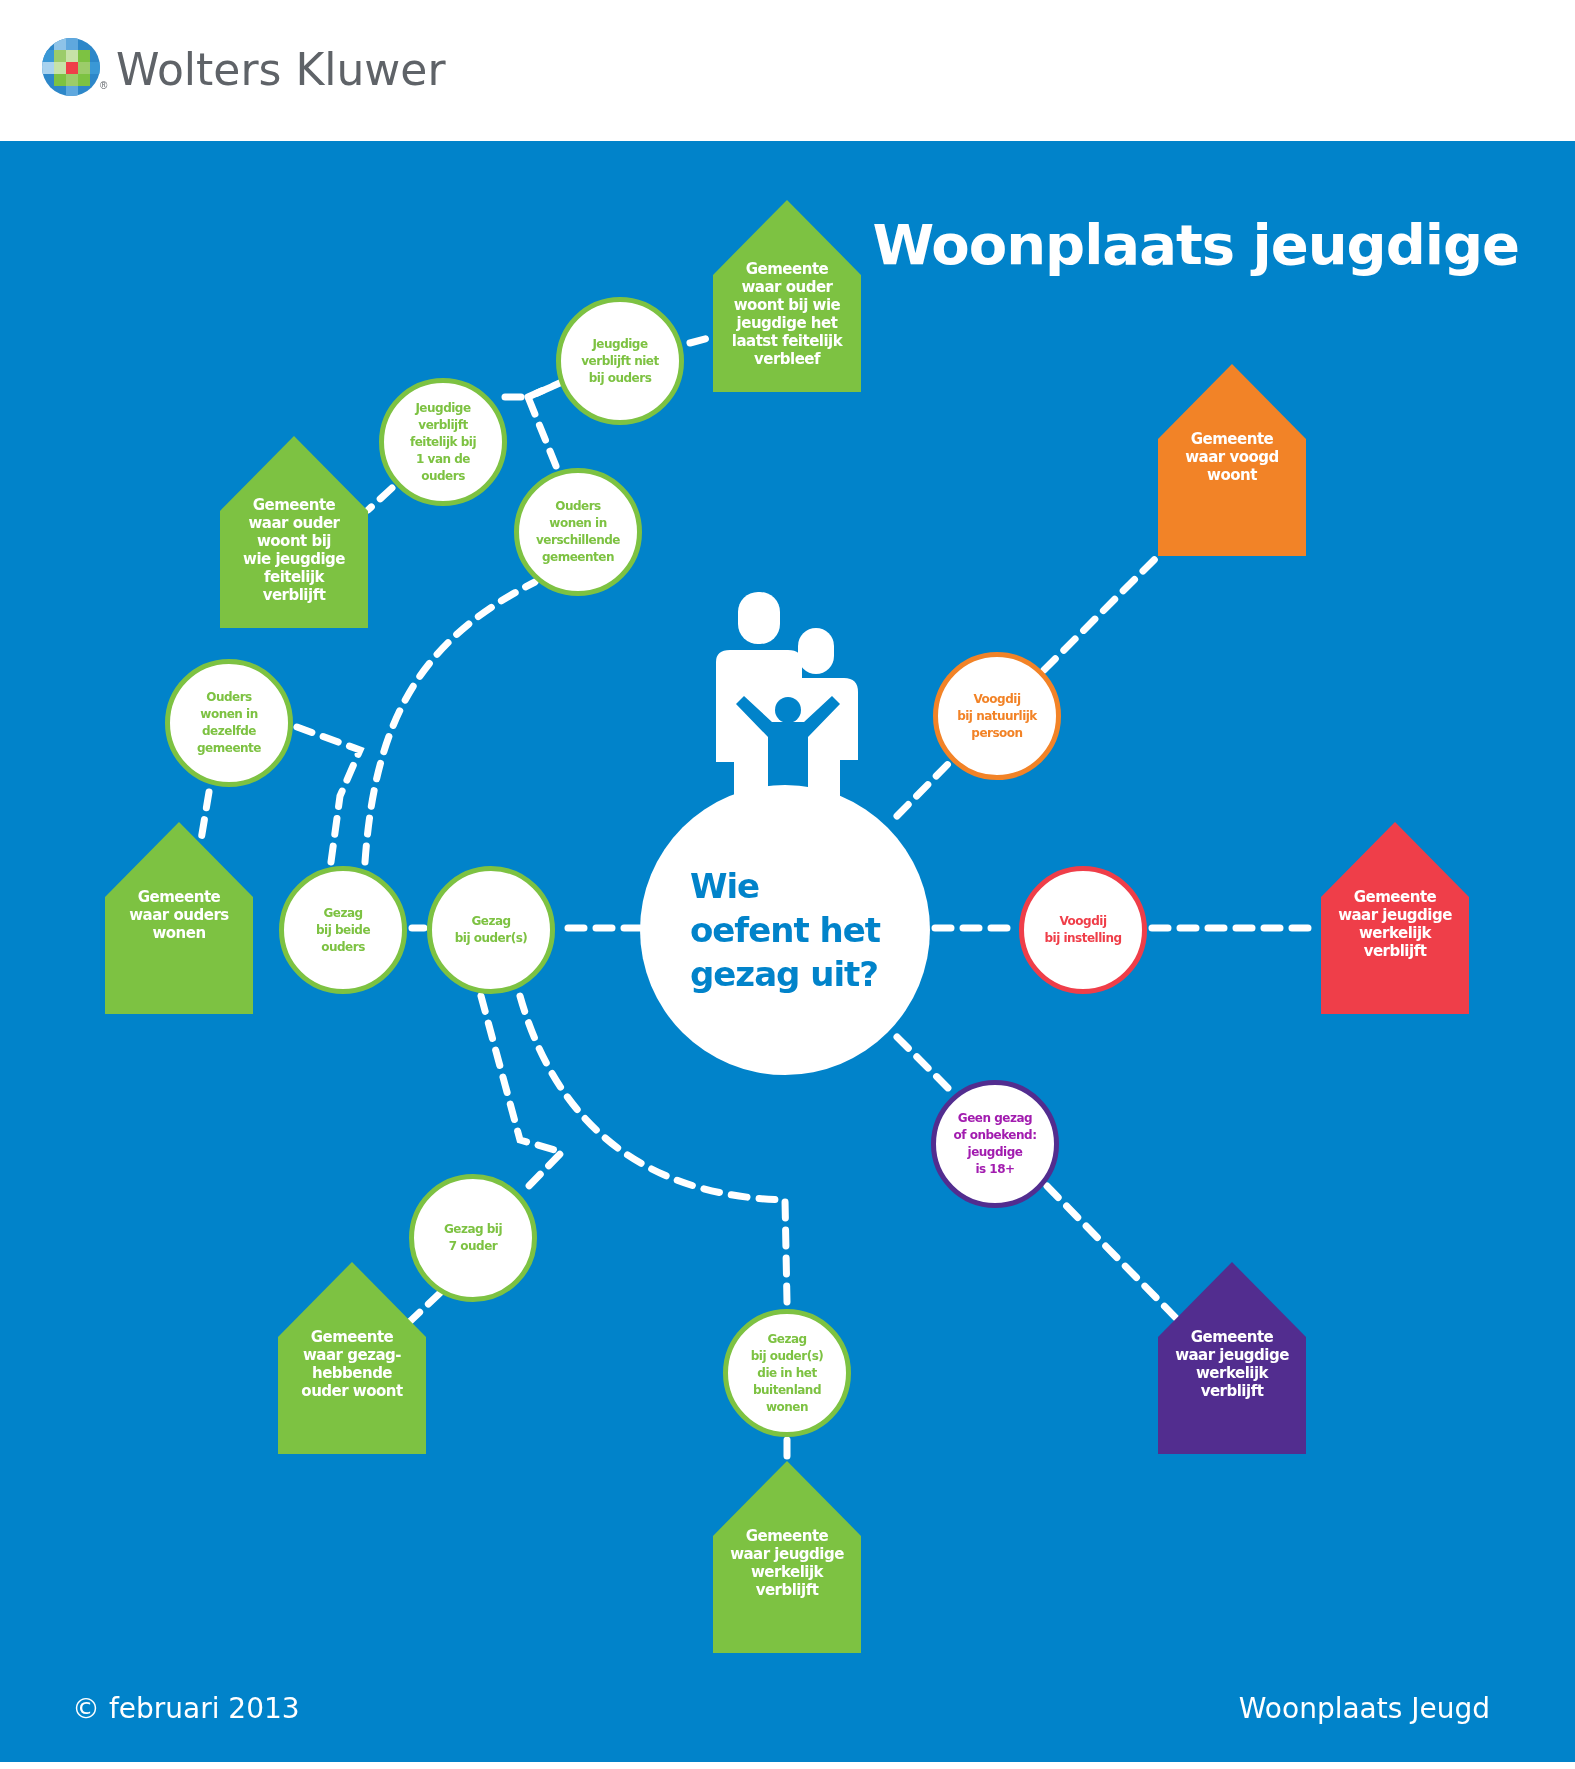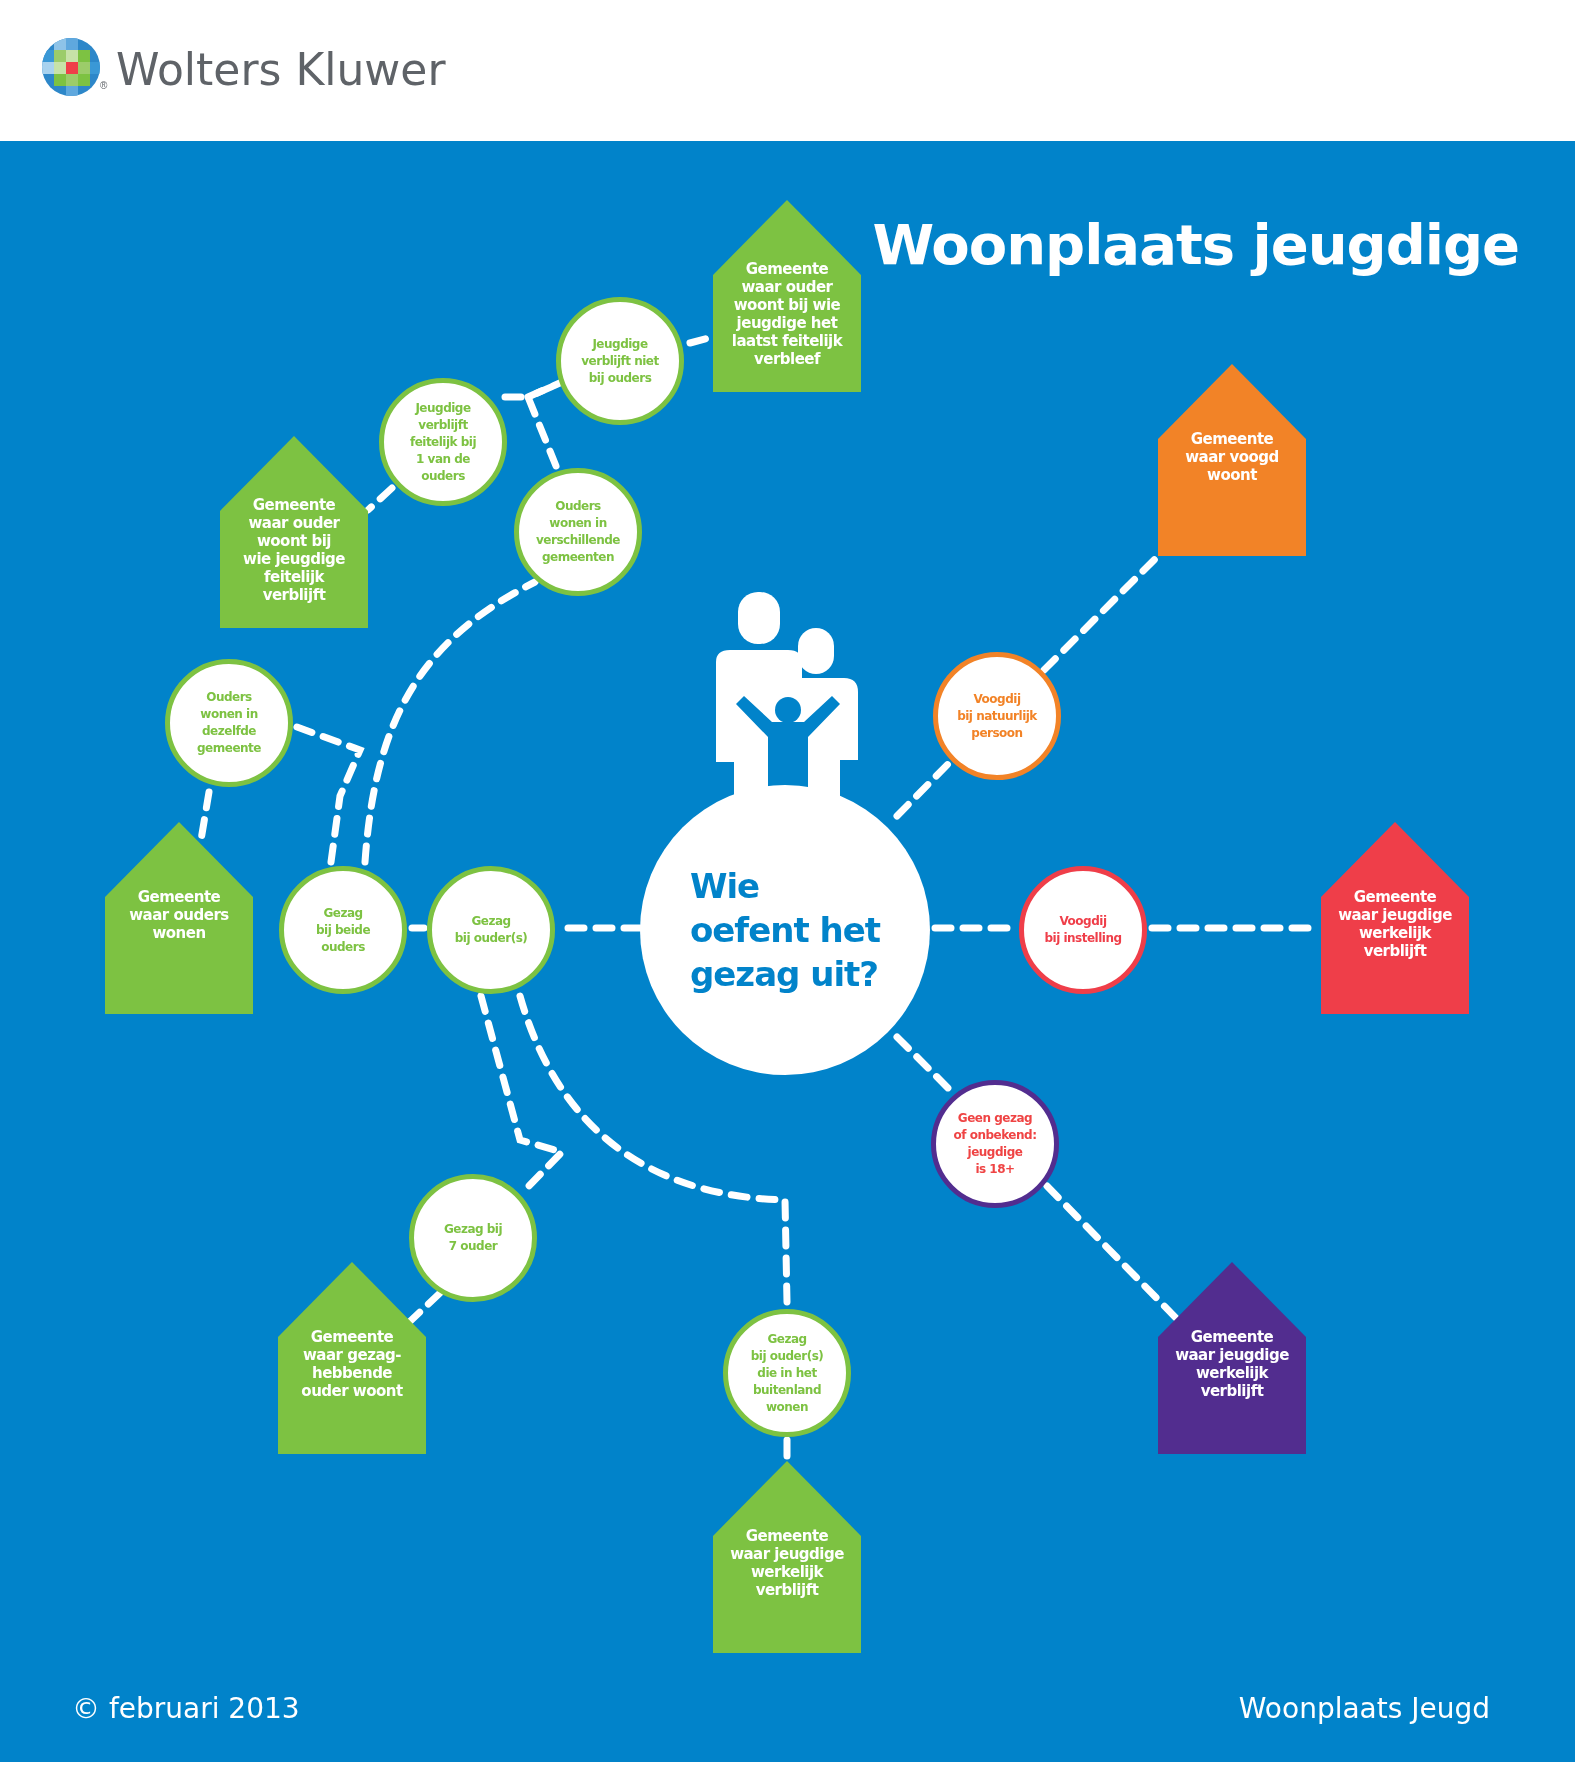--- a/index.html
+++ b/index.html
@@ -21,21 +21,21 @@
   .center { position: absolute; left: 640px; top: 785px; width: 290px; height: 290px; border-radius: 50%; background: #ffffff; display: flex; align-items: center; justify-content: center; }
   .center-text { color: #0183ca; font-weight: bold; font-size: 34px; line-height: 44px; text-align: left; font-family: "DejaVu Sans", sans-serif; white-space: pre-line; letter-spacing: -1px; }
 
   .family-icon { position: absolute; left: 716px; top: 592px; width: 146px; height: 210px; }
 
   .node { position: absolute; width: 128px; height: 128px; border-radius: 50%; background: #ffffff; border: 5px solid #7dc242; display: flex; align-items: center; justify-content: center; text-align: center; }
   .node span { font-size: 12px; line-height: 17px; font-weight: bold; white-space: pre-line; font-family: "DejaVu Sans", sans-serif; letter-spacing: -0.5px; }
   .node.green { border-color: #7dc242; } .node.green span { color: #7dc242; }
   .node.orange { border-color: #f28327; } .node.orange span { color: #f28327; }
   .node.red { border-color: #ef3e49; } .node.red span { color: #ef3e49; }
-  .node.purple { border-color: #522d8f; } .node.purple span { color: #ef4444; }
+  .node.purple { border-color: #522d8f; } .node.purple span { color: #a21caf; }
 
   .house { position: absolute; width: 148px; height: 192px; clip-path: polygon(50% 0, 100% 39%, 100% 100%, 0 100%, 0 39%); display: flex; align-items: flex-start; justify-content: center; }
   .house span { margin-top: 66px; color: #ffffff; font-size: 15px; line-height: 18px; font-weight: bold; text-align: center; white-space: pre-line; font-family: "DejaVu Sans", sans-serif; letter-spacing: -0.5px; }
   .house.green { background: #7dc242; }
   .house.orange { background: #f28327; }
   .house.red { background: #ef3e49; }
   .house.purple { background: #522d8f; }
 
   .footer-left { position: absolute; left: 72px; top: 1692px; font-size: 28px; color: #ffffff; font-family: "DejaVu Sans", sans-serif; }
   .footer-right { position: absolute; right: 85px; top: 1692px; font-size: 28px; color: #ffffff; font-family: "DejaVu Sans", sans-serif; }

